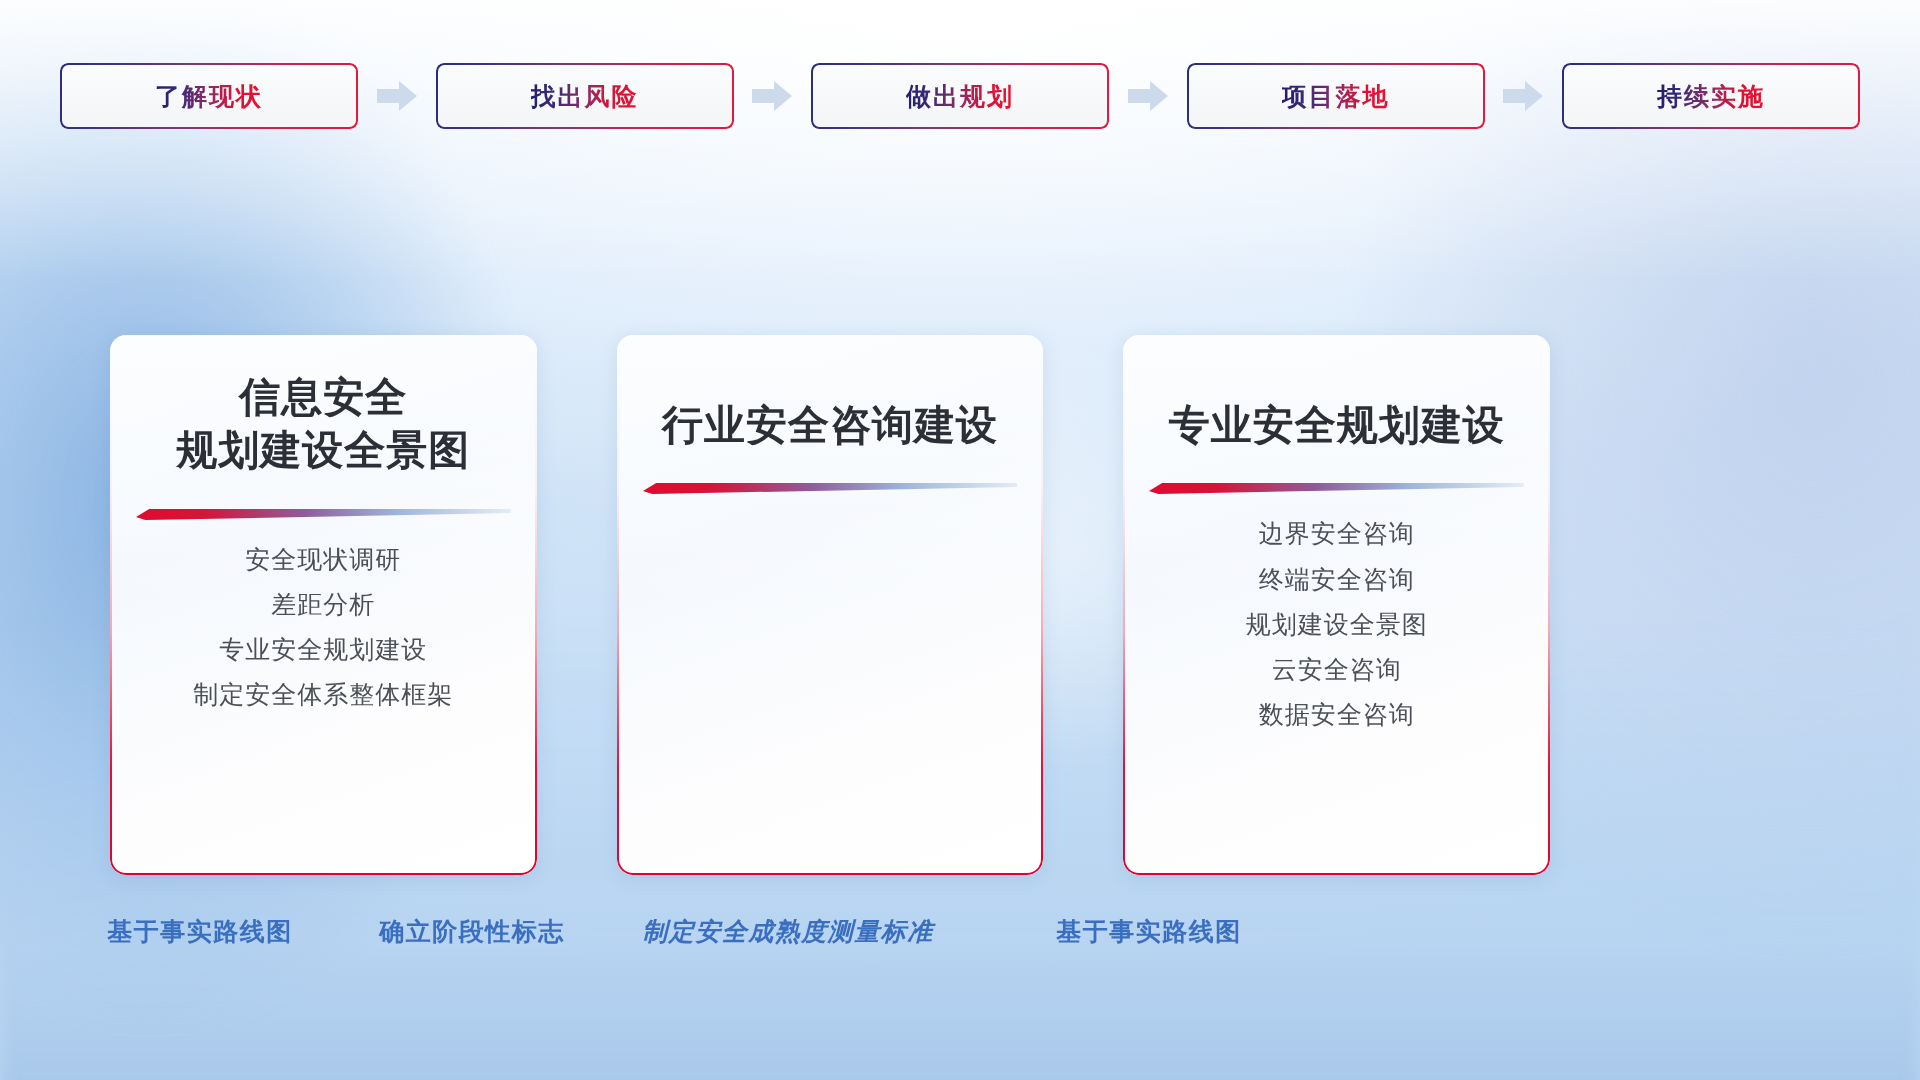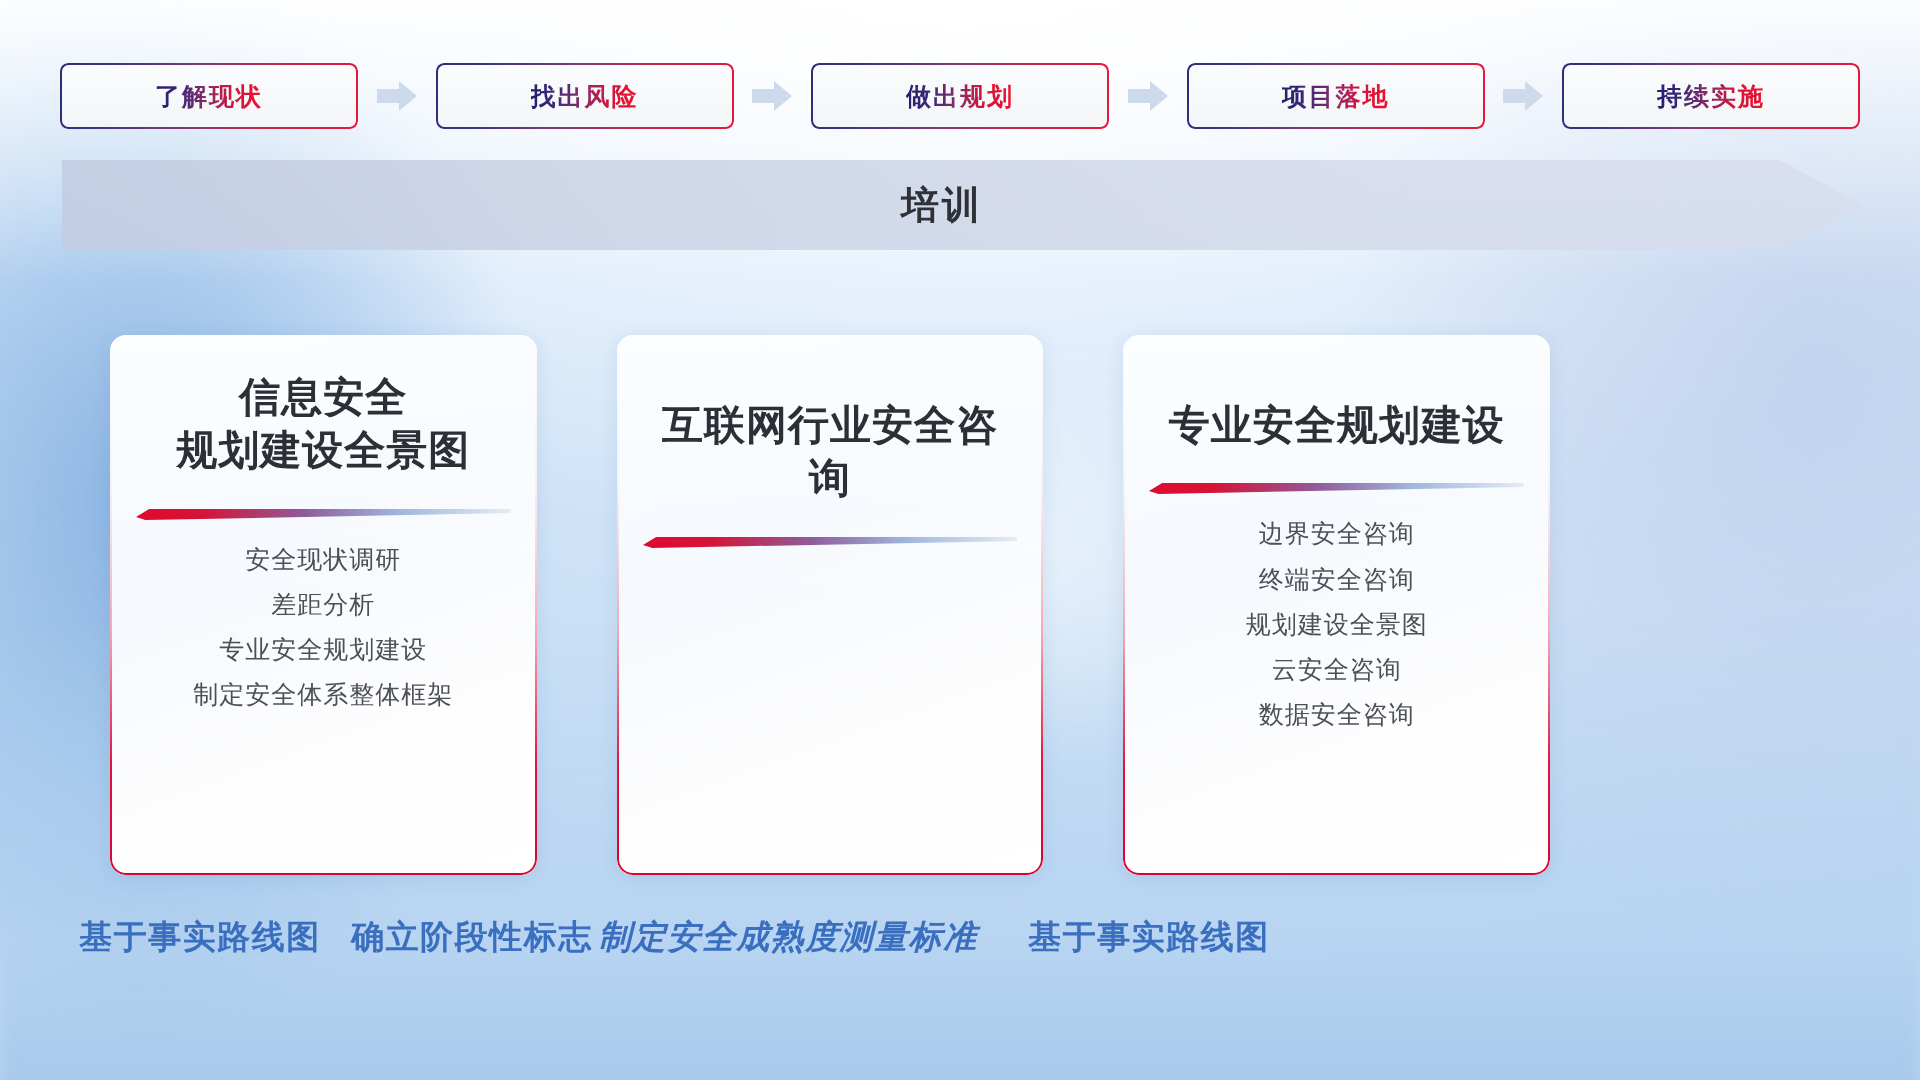--- a/index.html
+++ b/index.html
@@ -139,21 +139,21 @@
   .card-list li{
     font-size:25px; color:#4c5056; letter-spacing:1px; line-height:1.25;
   }
 
   
   .bottom-labels{
     position:absolute; left:0; top:915px; width:1920px; height:46px;
   }
   .blabel{
     position:absolute; top:0;
-    font-size:33px; font-weight:700; color:#3a6fc0; letter-spacing:1.5px;
+    font-size:25px; font-weight:700; color:#3a6fc0; letter-spacing:1.5px;
     white-space:nowrap; transform:translateX(-50%);
   }
 </style>
 </head>
 <body>
 
 <div id="bg">
   <div class="bg-base"></div>
   <div class="bg-left"></div>
   <div class="bg-right"></div>
@@ -204,34 +204,20 @@
       <svg viewBox="0 0 40 34">
           <path d="M0 10 H22 V2 L40 17 L22 32 V24 H0 Z" fill="#ccdaeb"></path>
         </svg>
     </div>
 
     <div class="step-box">
       <span class="step-label">持续实施</span>
     </div>
   </div>
 
-  <div class="train-wrap">
-    <svg viewBox="0 0 1800 90" preserveAspectRatio="none">
-      <defs>
-        <linearGradient id="bannerGrad" x1="0" y1="0" x2="1" y2="0">
-          <stop offset="0" stop-color="#c3cde3" stop-opacity="0.92"></stop>
-          <stop offset="0.35" stop-color="#ccd4e6" stop-opacity="0.88"></stop>
-          <stop offset="0.72" stop-color="#d2d8e9" stop-opacity="0.82"></stop>
-          <stop offset="1" stop-color="#d7dcec" stop-opacity="0.70"></stop>
-        </linearGradient>
-      </defs>
-      <path d="M0 0 H1718 L1800 45 L1718 90 H0 Z" fill="url(#bannerGrad)"></path>
-    </svg>
-    <div class="train-label">培训</div>
-  </div>
 
   <div class="cards">
 
     <div class="card">
       <div class="card-title">信息安全
 规划建设全景图</div>
       <div class="divider">
         <svg viewBox="0 0 400 14" preserveAspectRatio="none">
           <defs>
             <linearGradient id="divGrad1" x1="0" y1="0" x2="1" y2="0">
@@ -247,21 +233,21 @@
       </div>
       <ul class="card-list">
         <li>安全现状调研</li>
         <li>差距分析</li>
         <li>专业安全规划建设</li>
         <li>制定安全体系整体框架</li>
       </ul>
     </div>
 
     <div class="card">
-      <div class="card-title single">互联网行业安全咨询</div>
+      <div class="card-title single">行业安全咨询建设</div>
       <div class="divider">
         <svg viewBox="0 0 400 14" preserveAspectRatio="none">
           <defs>
             <linearGradient id="divGrad2" x1="0" y1="0" x2="1" y2="0">
               <stop offset="0" stop-color="#e00a2f"></stop>
               <stop offset="0.18" stop-color="#d51437"></stop>
               <stop offset="0.45" stop-color="#8f5c9b"></stop>
               <stop offset="0.70" stop-color="#9fb6dc"></stop>
               <stop offset="1" stop-color="#e4ecf6"></stop>
             </linearGradient>

